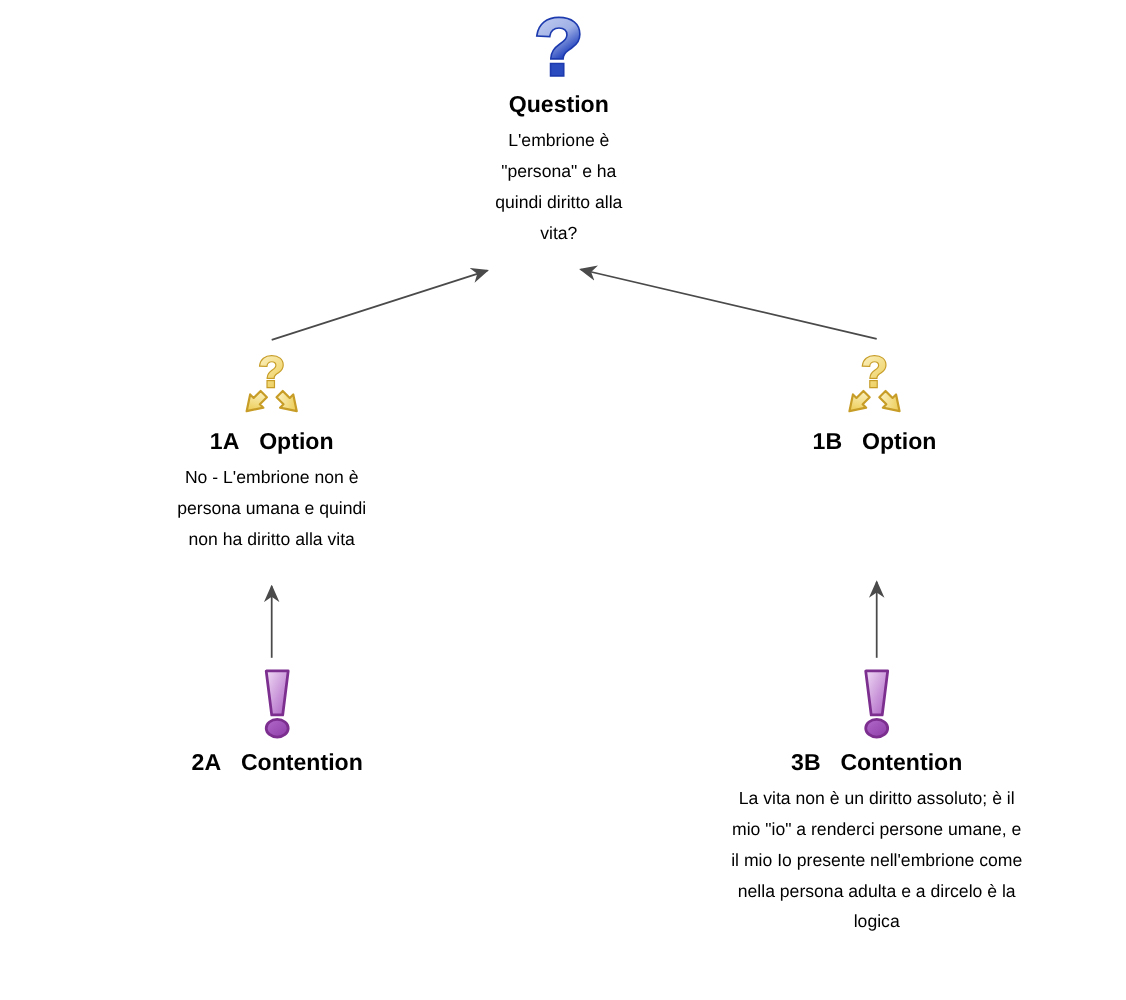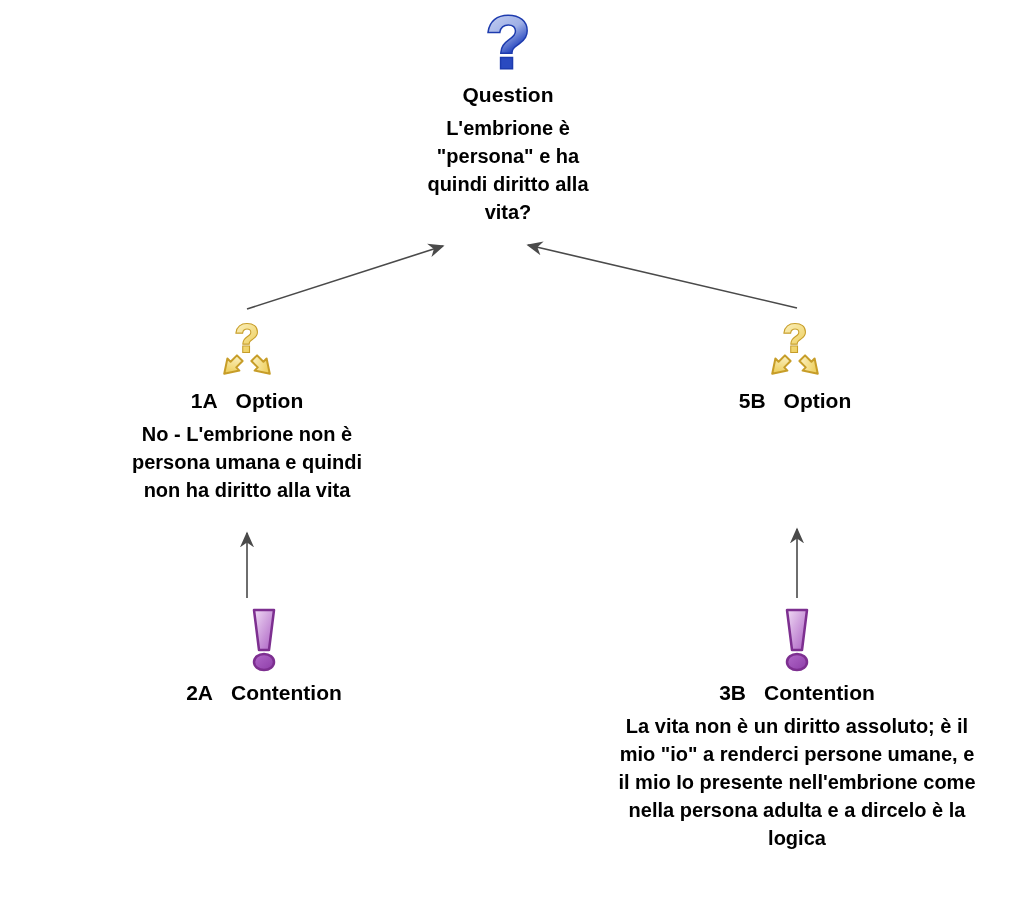--- a/index.html
+++ b/index.html
@@ -34,30 +34,29 @@
     justify-content: flex-end;
     gap: 18px;
     font-weight: bold;
     font-size: 21px;
     line-height: 24px;
     margin-top: 5px;
     white-space: nowrap;
   }
   .node-text {
     margin-top: 7px;
-    font-size: 20px;
+    font-size: 16px;
     line-height: 28px;
     white-space: pre-line;
-    font-weight: bold;
   }
   
   .node.question      { left: 388px; top: 12px;  width: 240px; }
   .node.option-1a     { left: 120px; top: 322px; width: 254px; }
   .node.option-1b     { left: 668px; top: 322px; width: 254px; }
-  .node.contention-2a { left: 25px;   top: 608px; width: 478px; }
+  .node.contention-2a { left: 13px;   top: 608px; width: 478px; }
   .node.contention-2b { left: 558px; top: 608px; width: 478px; }
   .hidden-defs { position: absolute; width: 0; height: 0; overflow: hidden; }
 </style>
 </head>
 <body>
 
 <svg class="hidden-defs" aria-hidden="true">
   <defs>
     <linearGradient id="gradBlue" x1="0" y1="0" x2="0.4" y2="1">
       <stop offset="0" stop-color="#d6ddf5"></stop>
@@ -126,21 +125,21 @@
 
   <div class="node option-1b">
     <span class="node-icon">
       <svg width="56" height="58" viewBox="0 0 56 58">
         <text x="28" y="30" font-size="40" font-weight="bold" text-anchor="middle" font-family="Liberation Sans, DejaVu Sans, sans-serif" fill="url(#gradGold)" stroke-width="2.2" paint-order="stroke" stroke="#c79d28">?</text>
         <path d="M-4,-11 L4,-11 L4,-2 L8.5,-2 L0,11 L-8.5,-2 L-4,-2 Z" transform="translate(13,44) rotate(45)" fill="url(#gradGold)" stroke-width="2" stroke-linejoin="round" stroke="#c79d28"></path>
         <path d="M-4,-11 L4,-11 L4,-2 L8.5,-2 L0,11 L-8.5,-2 L-4,-2 Z" transform="translate(43,44) rotate(-45)" fill="url(#gradGold)" stroke-width="2" stroke-linejoin="round" stroke="#c79d28"></path>
       </svg>
     </span>
     <div class="node-label">
-      <span>5B</span>
+      <span>1B</span>
       <span>Option</span>
     </div>
   </div>
 
   <div class="node contention-2a">
     <span class="node-icon">
       <svg width="34" height="64" viewBox="0 0 34 64">
         <polygon points="7,2 27,2 22,42 12,42" fill="url(#gradPurple)" stroke-width="2.5" stroke-linejoin="round" stroke="#7d2f90"></polygon>
         <ellipse cx="17" cy="54" rx="10" ry="8" fill="url(#gradPurpleDot)" stroke-width="2.5" stroke="#7d2f90"></ellipse>
       </svg>

